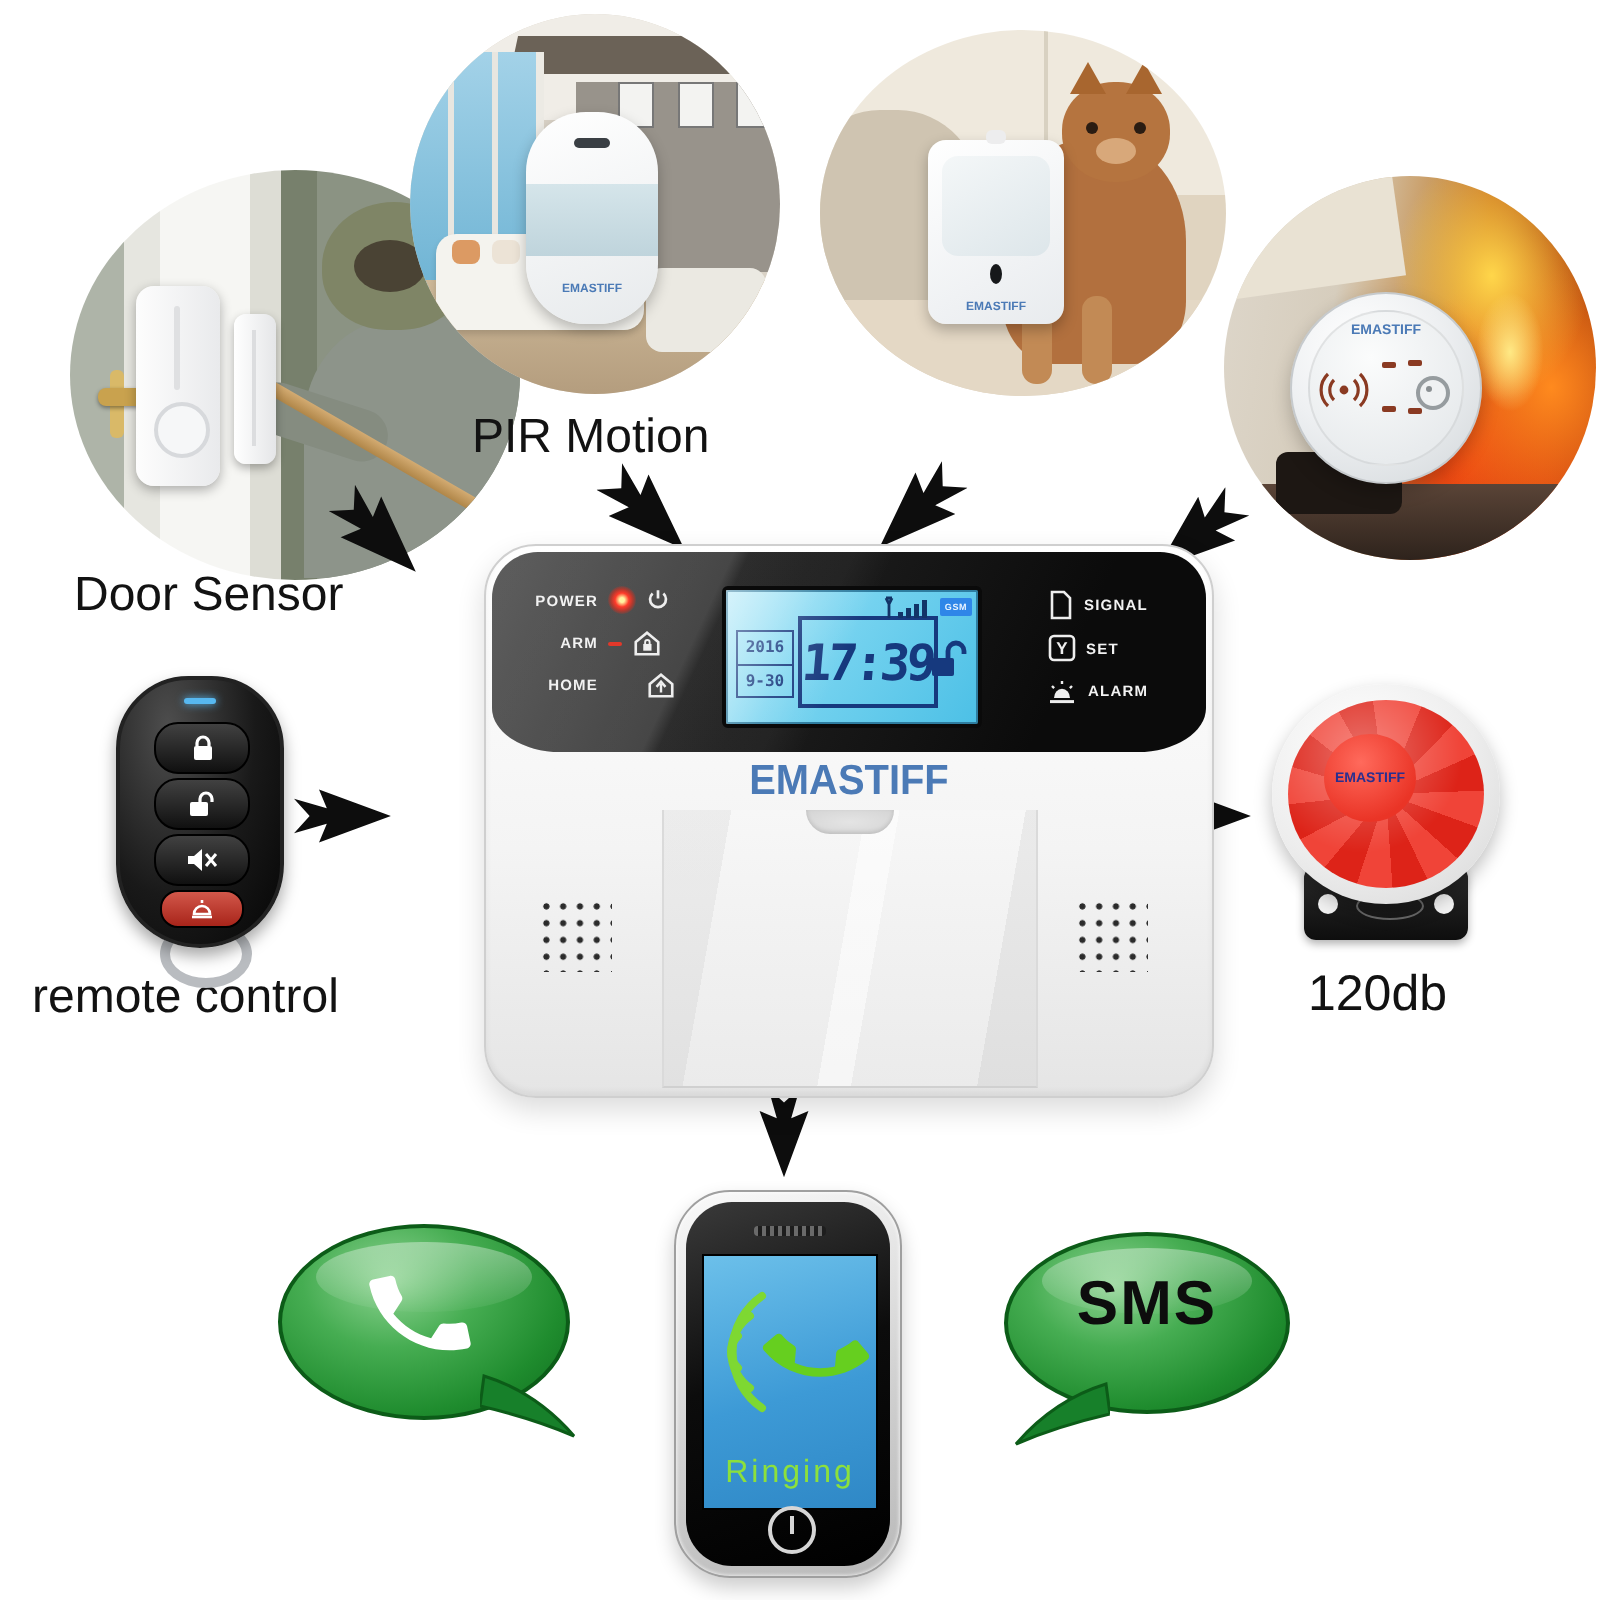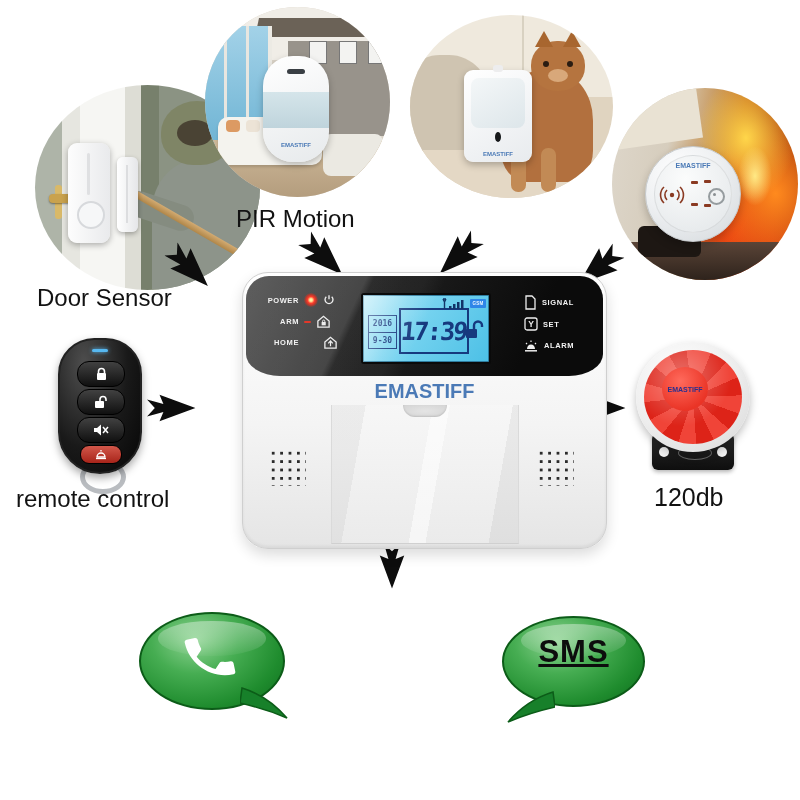--- a/index.html
+++ b/index.html
@@ -189,21 +189,21 @@
   .phone-home::after{content:"";position:absolute;left:9px;top:3px;width:2px;height:9px;background:#d6d6d6;}
 
   
   .bubble{position:absolute;border-radius:50%;border:2px solid #0c5c18;
     background:radial-gradient(ellipse at 38% 28%,#8fd493 0%,#46ad52 35%,#1f8c2e 70%,#0e6a1c 100%);}
   .bubble::before{content:"";position:absolute;left:12%;top:7%;right:12%;height:38%;border-radius:50%;
     background:linear-gradient(rgba(255,255,255,.38),rgba(255,255,255,.04));}
   .bubble-call{left:139px;top:612px;width:142px;height:94px;}
   .bubble-sms{left:502px;top:616px;width:139px;height:87px;}
   .sms-text{position:absolute;left:0;right:0;top:16px;text-align:center;
-    font-size:31px;font-weight:600;color:#0d0d0d;letter-spacing:1px;text-decoration:underline;}
+    font-size:31px;font-weight:600;color:#0d0d0d;letter-spacing:1px;}
   .tail{position:absolute;width:50px;height:42px;}
   .tail svg{width:100%;height:100%;}
 </style>
 </head>
 <body>
 
 <svg width="0" height="0" style="position:absolute">
   <defs>
     <symbol id="sym-arrow" viewBox="0 0 64 40">
       <path d="M0,9 L21,15 L16,3 L62,20 L16,37 L21,25 L0,31 L10,20 Z"></path>
@@ -447,20 +447,37 @@
     <div class="abs sb-hole" style="right:7px;"></div>
     <div class="abs sb-oval"></div>
   </div>
   <div class="abs siren-outer">
     <div class="siren-red"></div>
     <div class="siren-core">
       <span class="siren-brand">EMASTIFF</span>
     </div>
   </div>
 
+  <div class="abs phone">
+    <div class="abs phone-inner">
+      <div class="abs phone-speaker"></div>
+      <div class="abs phone-screen">
+        <svg class="abs" style="left:5px;top:16px;width:32px;height:64px;" viewBox="0 0 32 64">
+          <path d="M24,4 A34,34 0 0 0 24,60" stroke="#7ed832" stroke-width="4" fill="none" stroke-linecap="round"></path>
+          <path d="M18,14 A22,22 0 0 0 18,50" stroke="#7ed832" stroke-width="4" fill="none" stroke-linecap="round"></path>
+          <path d="M12,24 A11,11 0 0 0 12,40" stroke="#7ed832" stroke-width="4" fill="none" stroke-linecap="round"></path>
+        </svg>
+        <svg class="abs" style="left:30px;top:10px;width:52px;height:76px;transform:rotate(-40deg);fill:#66cf1f;" viewBox="0 0 24 24">
+          <use href="#sym-handset"></use>
+        </svg>
+        <div class="ringing-text">Ringing</div>
+      </div>
+      <div class="abs phone-home"></div>
+    </div>
+  </div>
 
   <div class="bubble bubble-call">
     <svg class="abs" style="left:40px;top:14px;width:58px;height:58px;transform:rotate(-12deg);fill:#ffffff;" viewBox="0 0 24 24">
       <use href="#sym-handset"></use>
     </svg>
   </div>
   <div class="tail" style="left:240px;top:686px;">
     <svg viewBox="0 0 50 42">
         <path d="M2,2 Q28,10 47,32 Q26,23 0,17 Z" fill="#17802a" stroke="#0c5c18" stroke-width="1.5"></path>
       </svg>

